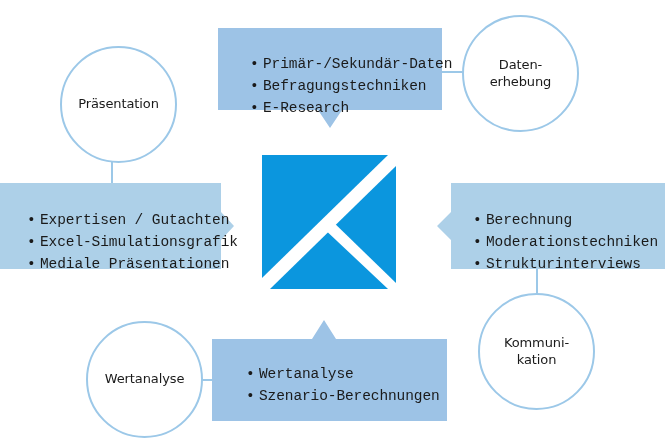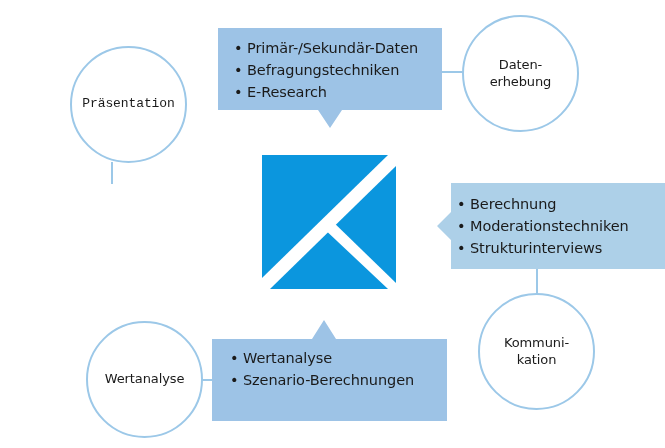--- a/index.html
+++ b/index.html
@@ -47,23 +47,24 @@
   .arrowbox {
     position: absolute;
     box-sizing: border-box;
   }
   .arrowbox .shape {
     position: absolute;
     inset: 0;
   }
   .arrowbox ul {
     position: absolute;
-    margin: 0;
+    margin: 16px;
     padding: 0;
     list-style: none;
+    font-family: Liberation Mono, monospace;
   }
   .arrowbox li {
     font-size: 14.5px;
     color: #1a1a1a;
     line-height: 1.52;
     white-space: nowrap;
     letter-spacing: -0.1px;
   }
   .arrowbox li::before {
     content: "\2022";
@@ -90,21 +91,21 @@
 
   <div class="connector" style="left:111px; top:162px; width:2px; height:22px;"></div>
 
   <div class="circle" style="left:462px; top:15px; width:117px; height:117px;">
     <div class="clabel">
       <div>Daten-</div>
       <div>erhebung</div>
     </div>
   </div>
 
-  <div class="circle" style="left:70px; top:46px; width:117px; height:117px;font-family:Liberation Mono, monospace;">
+  <div class="circle" style="left:60px; top:46px; width:117px; height:117px;">
     <div class="clabel">
       <div>Präsentation</div>
     </div>
   </div>
 
   <div class="circle" style="left:478px; top:293px; width:117px; height:117px;">
     <div class="clabel">
       <div>Kommuni-</div>
       <div>kation</div>
     </div>
@@ -120,20 +121,30 @@
     <svg class="shape" viewBox="0 0 224 101" preserveAspectRatio="none">
       <path d="M0,0 L224,0 L224,82 L124,82 L112,100 L100,82 L0,82 Z" fill="#9DC3E6"></path>
     </svg>
     <ul style="left:16px; top:9px;">
       <li>Primär-/Sekundär-Daten</li>
       <li>Befragungstechniken</li>
       <li>E-Research</li>
     </ul>
   </div>
 
+  <div class="arrowbox" style="left:0px; top:183px; width:234px; height:86px;">
+    <svg class="shape" viewBox="0 0 234 86" preserveAspectRatio="none">
+      <path d="M0,0 L221,0 L221,29 L234,43 L221,57 L221,86 L0,86 Z" fill="#ADD0E8"></path>
+    </svg>
+    <ul style="left:11px; top:10px;">
+      <li>Expertisen / Gutachten</li>
+      <li>Excel-Simulationsgrafik</li>
+      <li>Mediale Präsentationen</li>
+    </ul>
+  </div>
 
   <div class="arrowbox" style="left:437px; top:183px; width:228px; height:86px;">
     <svg class="shape" viewBox="0 0 228 86" preserveAspectRatio="none">
       <path d="M228,0 L14,0 L14,29 L0,43 L14,57 L14,86 L228,86 Z" fill="#ADD0E8"></path>
     </svg>
     <ul style="left:20px; top:10px;">
       <li>Berechnung</li>
       <li>Moderationstechniken</li>
       <li>Strukturinterviews</li>
     </ul>

